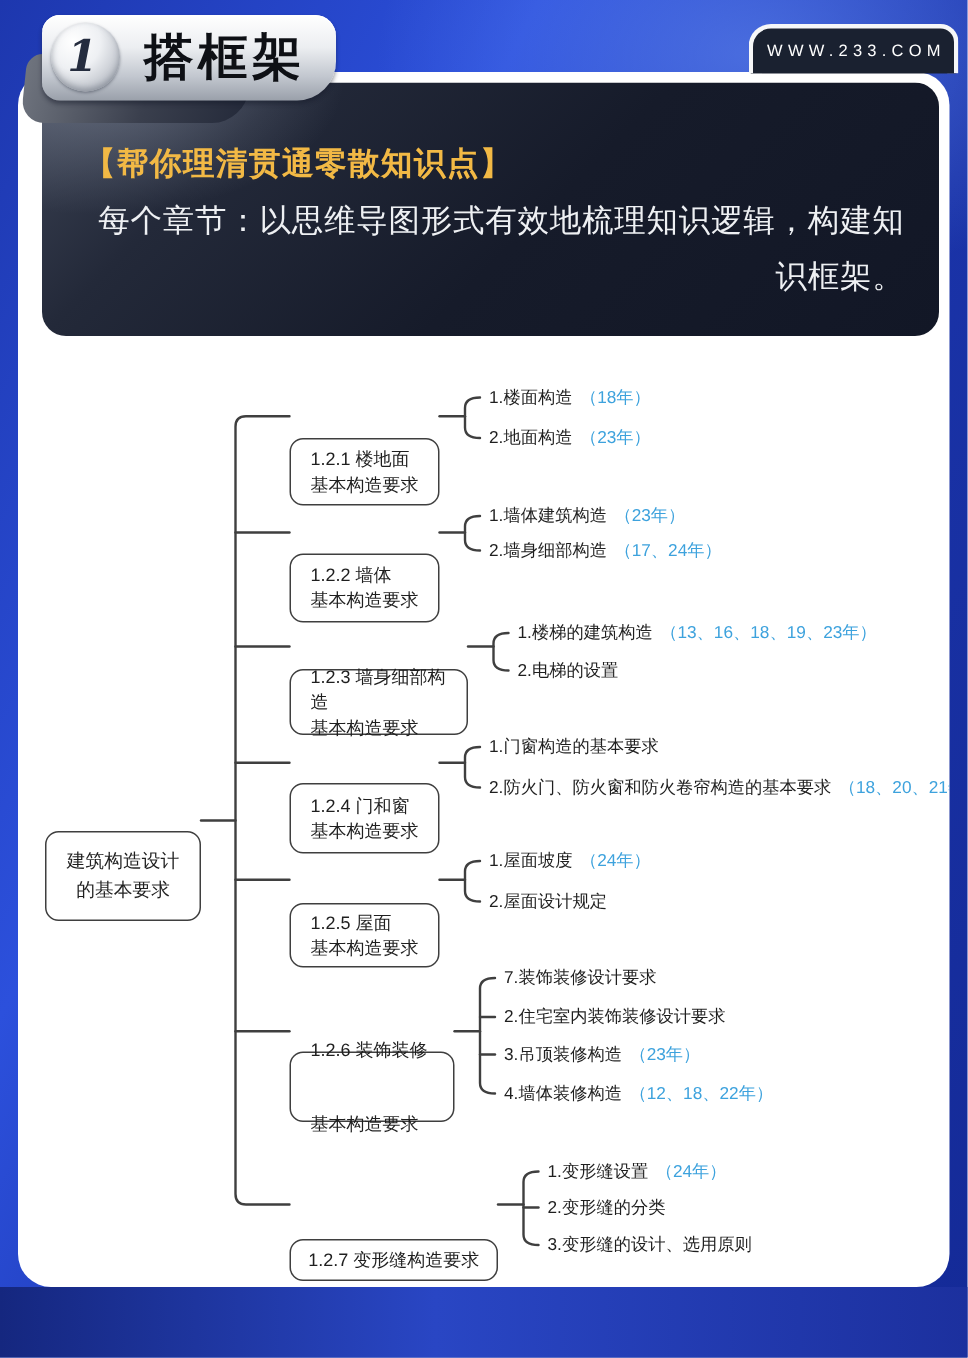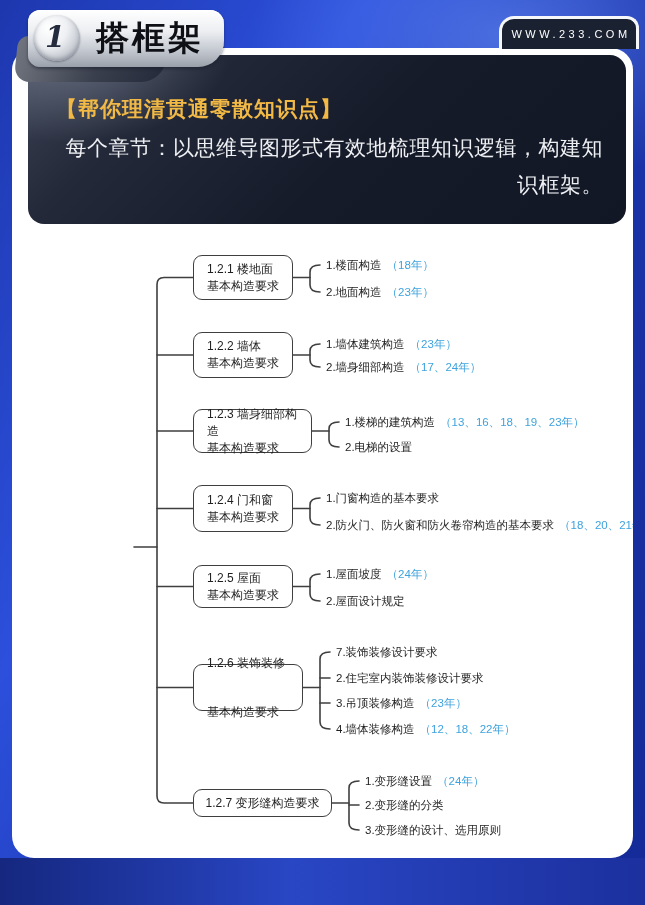--- a/index.html
+++ b/index.html
@@ -72,21 +72,21 @@
     font-size:33px;font-weight:bold;color:#0e1015;letter-spacing:3px;
   }
   
   .mindmap{position:absolute;left:12px;top:225px;width:621px;height:633px;overflow:hidden;}
   .mindmap svg{position:absolute;left:0;top:0;}
   .mindmap svg path{stroke:#3f3f3f;stroke-width:1.6;fill:none;stroke-linecap:round;}
   .mm-box{
     position:absolute;box-sizing:border-box;background:#fff;
     border:1.6px solid #3f3f3f;border-radius:9px;
     display:flex;flex-direction:column;justify-content:center;
-    font-size:12px;color:#1f1f1f;line-height:17px;padding:2px 8px 2px 13px;
+    font-size:12px;color:#1f1f1f;line-height:17px;padding:2px 8px 2px 13px;margin-top:37px;
   }
   .mm-box.centered{align-items:center;padding:2px 4px;text-align:center;}
   .mm-root{font-size:12.5px;line-height:19px;}
   .mm-leaf{
     position:absolute;transform:translateY(-50%);
     font-size:11.5px;color:#1f1f1f;white-space:nowrap;
   }
   .mm-leaf .years{margin-left:5px;margin-top:37px;}
   
   .bottom-strip{
@@ -136,20 +136,24 @@
       <path d="M 281 361.5 H 298"></path>
       <path d="M 308 349 Q 298 349 298 356 V 369 Q 298 376 308 376"></path>
       <path d="M 291 462.5 H 308"></path>
       <path d="M 318 427 Q 308 427 308 434 V 497 Q 308 504 318 504"></path>
       <path d="M 308 453 H 318"></path>
       <path d="M 308 478 H 318"></path>
       <path d="M 320 578 H 337"></path>
       <path d="M 347 556 Q 337 556 337 563 V 598 Q 337 605 347 605"></path>
       <path d="M 337 580 H 347"></path>
     </svg>
+<div class="mm-box centered mm-root" style="left: 18px; top: 292px; width: 104px; height: 60px;">
+      <div>建筑构造设计</div>
+      <div>的基本要求</div>
+    </div>
     <div class="mm-box" style="left: 181px; top: 30px; width: 100px; height: 45px;">
       <div>1.2.1 楼地面</div>
       <div>基本构造要求</div>
     </div>
     <div class="mm-leaf" style="left: 314px; top: 40px;"><span>1.楼面构造</span><span class="years" style="color: rgb(61, 162, 221);">（18年）</span></div>
     <div class="mm-leaf" style="left: 314px; top: 67px;"><span>2.地面构造</span><span class="years" style="color: rgb(61, 162, 221);">（23年）</span></div>
     <div class="mm-box" style="left: 181px; top: 107px; width: 100px; height: 46px;">
       <div>1.2.2 墙体</div>
       <div>基本构造要求</div>
     </div>

